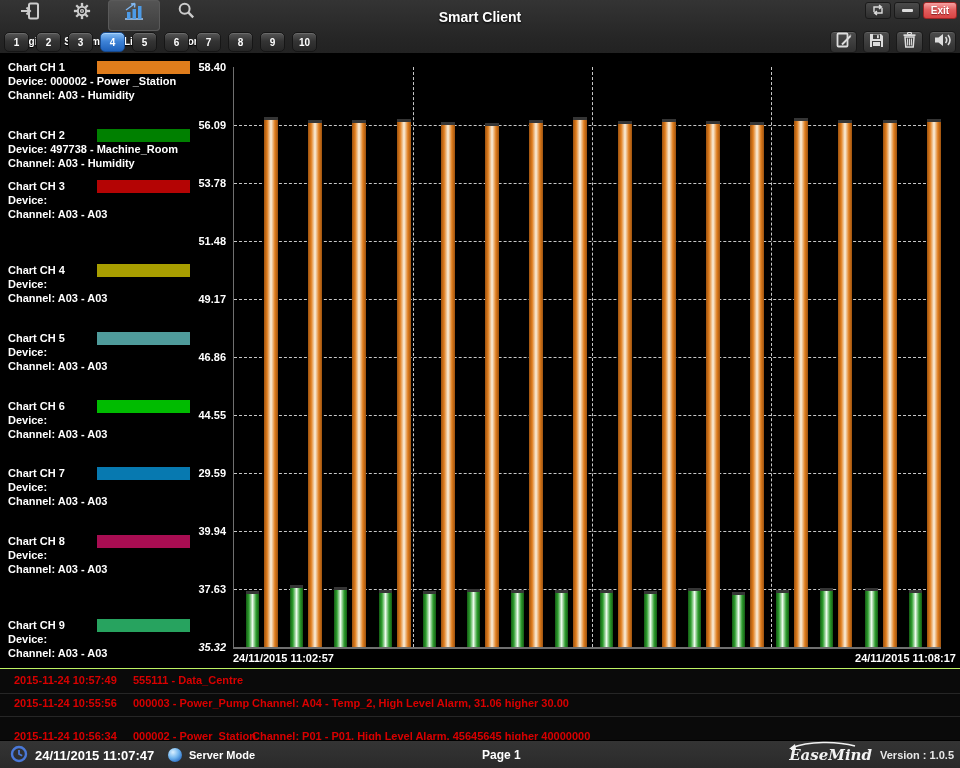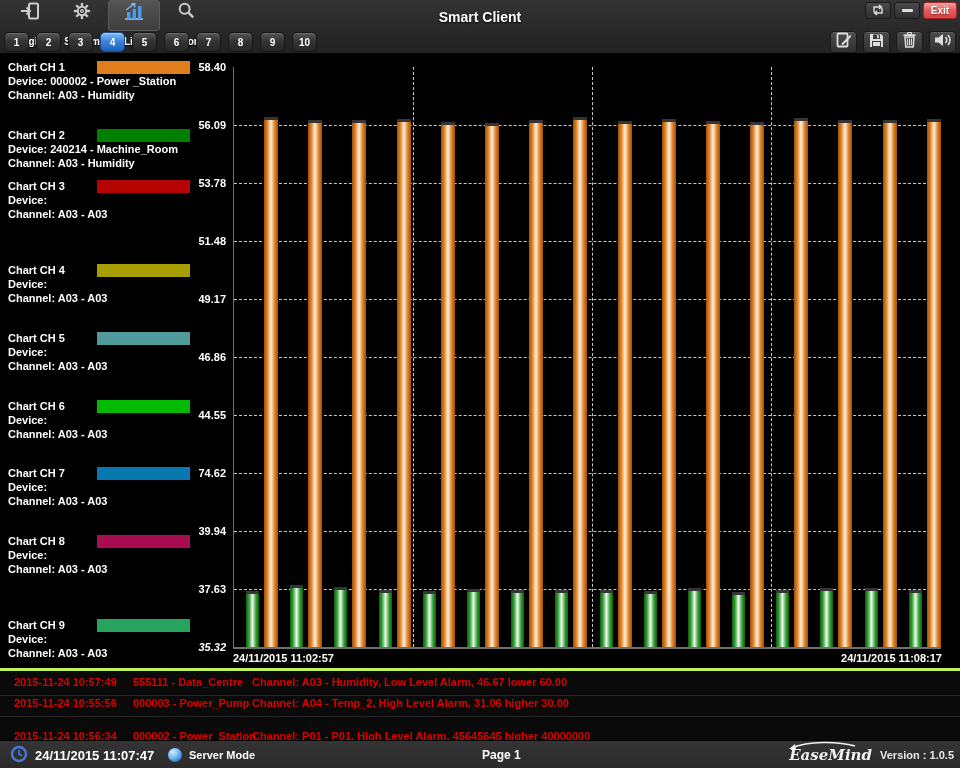--- a/index.html
+++ b/index.html
@@ -50,25 +50,25 @@
     border-left:1px solid #6f6f6f;border-bottom:2px solid #6f6f6f;box-sizing:content-box;}
   .hgrid{position:absolute;left:0;width:100%;height:0;border-top:1px dashed #c8c8c8;z-index:1;}
   .vgrid{position:absolute;top:0;height:100%;width:0;border-left:1px dashed #c8c8c8;z-index:1;}
   .bar{position:absolute;bottom:0;z-index:5;border-top:3px solid #353535;box-sizing:border-box;}
   .bar.orange{background:linear-gradient(90deg,#9c5210 0%,#e07d1c 22%,#faf0de 50%,#e07d1c 78%,#9c5210 100%);}
   .bar.green{background:linear-gradient(90deg,#145c14 0%,#2e9e2e 22%,#edfaed 50%,#2e9e2e 78%,#145c14 100%);}
   .watermark{position:absolute;left:50%;top:305px;transform:translateX(-50%);z-index:20;
     font-size:29px;color:rgba(158,158,158,0.85);letter-spacing:1px;white-space:nowrap;pointer-events:none;}
   .x-label{position:absolute;top:598px;font-size:11px;font-weight:bold;color:#fff;}
   .x-label.left{left:233px;}
-  .x-label.right{right:18px;}
+  .x-label.right{right:4px;}
   
   .alarms{position:absolute;left:0;top:668px;width:960px;height:72px;background:#0a0a0a;}
   .alarm-row{position:absolute;left:0;width:100%;height:24px;border-bottom:1px solid #262626;}
-  .alarm-row:first-child{border-top:3px solid #bef264;}
+  .alarm-row:first-child{border-top:1px solid #bef264;}
   .alarm-cell{position:absolute;top:5px;font-size:11px;font-weight:bold;color:#d80000;white-space:nowrap;}
   .a-time{left:14px;} .a-device{left:133px;} .a-msg{left:252px;}
   
   .statusbar{position:absolute;left:0;top:740px;width:960px;height:28px;
     background:linear-gradient(#343434,#2a2a2a);border-top:1px solid #000;}
   .sb-item{position:absolute;top:0;height:28px;display:flex;align-items:center;gap:7px;}
   .sb-time{left:10px;font-size:13px;font-weight:bold;color:#fff;}
   .sb-mode{left:168px;font-size:11px;font-weight:bold;color:#fff;}
   .orb{width:14px;height:14px;border-radius:50%;
     background:radial-gradient(circle at 35% 30%,#d8efff,#6fb4ee 45%,#2d6fc4 80%);}
@@ -203,21 +203,21 @@
   <div class="sidebar">
       <div class="ch-entry" style="top: 6px;">
         <div class="ch-line">Chart CH 1</div>
         <div class="ch-color" style="background: rgb(224, 125, 28);"></div>
         <div class="ch-line">Device: 000002 - Power _Station</div>
         <div class="ch-line">Channel: A03 - Humidity</div>
       </div>
       <div class="ch-entry" style="top: 73.7px;">
         <div class="ch-line">Chart CH 2</div>
         <div class="ch-color" style="background: rgb(0, 128, 0);"></div>
-        <div class="ch-line">Device: 240214 - Machine_Room</div>
+        <div class="ch-line">Device: 497738 - Machine_Room</div>
         <div class="ch-line">Channel: A03 - Humidity</div>
       </div>
       <div class="ch-entry" style="top: 125px;">
         <div class="ch-line">Chart CH 3</div>
         <div class="ch-color" style="background: rgb(180, 4, 4);"></div>
         <div class="ch-line">Device:</div>
         <div class="ch-line">Channel: A03 - A03</div>
       </div>
       <div class="ch-entry" style="top: 209.1px;">
         <div class="ch-line">Chart CH 4</div>
@@ -257,21 +257,21 @@
       </div>
     </div>
   <div class="y-labels">
       <div class="y-tick" style="top: 6px;">58.40</div>
       <div class="y-tick" style="top: 64.0503px;">56.09</div>
       <div class="y-tick" style="top: 122.101px;">53.78</div>
       <div class="y-tick" style="top: 179.899px;">51.48</div>
       <div class="y-tick" style="top: 237.95px;">49.17</div>
       <div class="y-tick" style="top: 296px;">46.86</div>
       <div class="y-tick" style="top: 354.05px;">44.55</div>
-      <div class="y-tick" style="top: 411.849px;">74.62</div>
+      <div class="y-tick" style="top: 411.849px;">29.59</div>
       <div class="y-tick" style="top: 469.899px;">39.94</div>
       <div class="y-tick" style="top: 527.95px;">37.63</div>
       <div class="y-tick" style="top: 586px; font-style: italic;">35.32</div>
     </div>
   <div class="plot">
       <div class="hgrid" style="top: 58.0503px;"></div>
       <div class="hgrid" style="top: 116.101px;"></div>
       <div class="hgrid" style="top: 173.899px;"></div>
       <div class="hgrid" style="top: 231.95px;"></div>
       <div class="hgrid" style="top: 290px;"></div>
@@ -316,21 +316,20 @@
       <div class="bar orange" style="left: 692.812px; width: 14px; height: 528.232px;"></div>
     </div>
   <div class="x-label left">24/11/2015 11:02:57</div>
   <div class="x-label right">24/11/2015 11:08:17</div>
 </div>
 
 <div class="alarms">
     <div class="alarm-row" style="top: 0px;">
       <div class="alarm-cell a-time">2015-11-24 10:57:49</div>
       <div class="alarm-cell a-device">555111 - Data_Centre</div>
-      <div class="alarm-cell a-msg">Channel: A03 - Humidity, Low Level Alarm, 46.67 lower 60.00</div>
     </div>
     <div class="alarm-row" style="top: 24px;">
       <div class="alarm-cell a-time">2015-11-24 10:55:56</div>
       <div class="alarm-cell a-device">000003 - Power_Pump</div>
       <div class="alarm-cell a-msg">Channel: A04 - Temp_2, High Level Alarm, 31.06 higher 30.00</div>
     </div>
     <div class="alarm-row" style="top: 57px;">
       <div class="alarm-cell a-time">2015-11-24 10:56:34</div>
       <div class="alarm-cell a-device">000002 - Power_Station</div>
       <div class="alarm-cell a-msg">Channel: P01 - P01, High Level Alarm, 45645645 higher 40000000</div>

